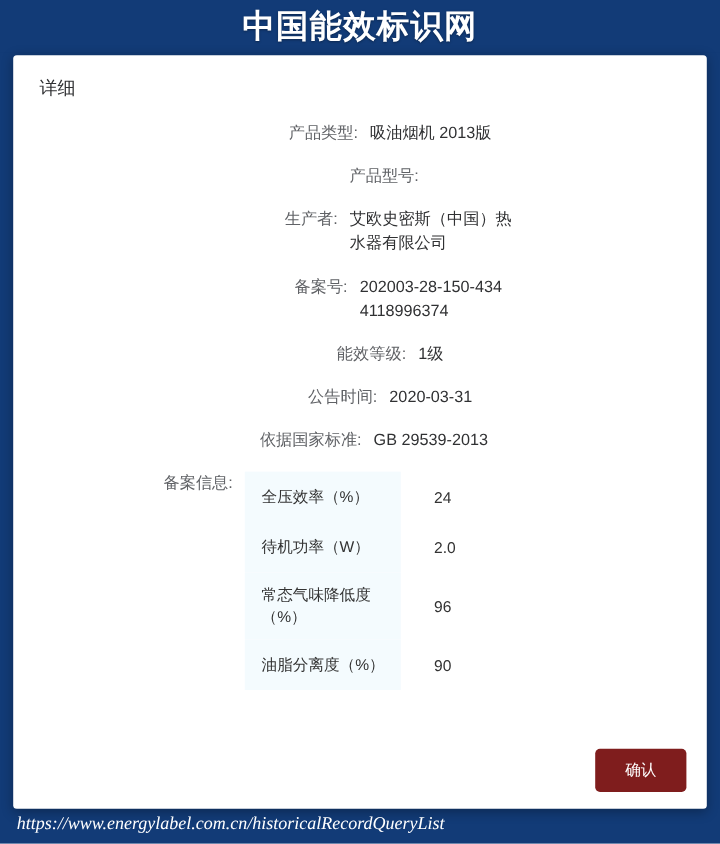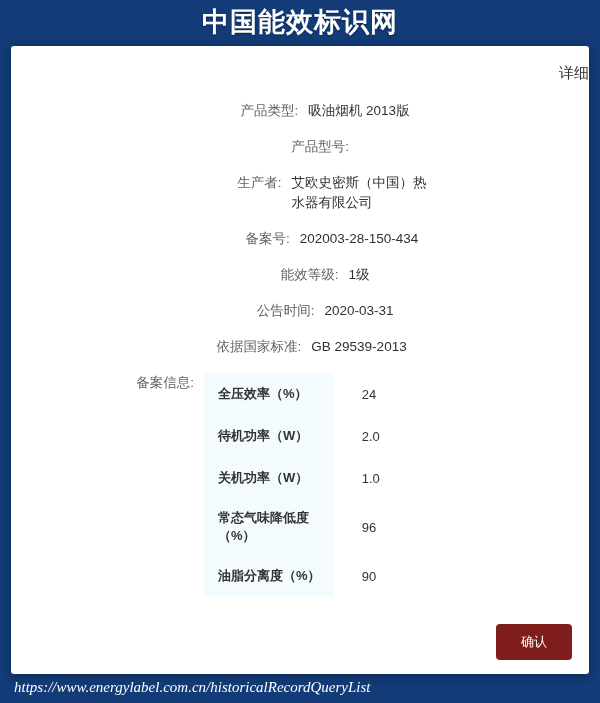--- a/index.html
+++ b/index.html
@@ -40,21 +40,20 @@
     background: #ffffff;
     border-radius: 3px;
     box-shadow: 0 2px 10px rgba(0,0,0,0.3);
     overflow: hidden;
   }
   .dialog-title {
     font-size: 15px;
     color: #303133;
     padding: 18px 0 0 22px;
     font-weight: normal;
-    text-align: right;
   }
   .form {
     padding: 18px 0 0 0;
   }
   .form-row {
     display: flex;
     align-items: flex-start;
     margin-bottom: 16px;
     justify-content: center;
   }
@@ -88,21 +87,20 @@
     padding: 10px 0;
     height: 22px;
     vertical-align: middle;
     color: #333333;
   }
   .record-table td.name {
     background: #f4fbfe;
     width: 126px;
     padding-left: 14px;
     color: #333333;
-    font-weight: bold;
   }
   .record-table td.val {
     width: 170px;
     text-align: left;
     padding-left: 28px;
     color: #333333;
   }
   .table-wrap {
     display: flex;
   }
@@ -162,20 +160,21 @@
       <div class="form-value">
         <span class="line">艾欧史密斯（中国）热</span>
         <span class="line">水器有限公司</span>
       </div>
     </div>
 
     <div class="form-row">
       <div class="form-label">备案号:</div>
       <div class="form-value">
         <span class="line">202003-28-150-434</span>
+        <span class="line">4118996374</span>
       </div>
     </div>
 
     <div class="form-row">
       <div class="form-label">能效等级:</div>
       <div class="form-value">
         <span class="line">1级</span>
       </div>
     </div>
 
@@ -200,24 +199,20 @@
           <tbody>
             <tr>
               <td class="name">全压效率（%）</td>
               <td class="val">24</td>
             </tr>
             <tr>
               <td class="name">待机功率（W）</td>
               <td class="val">2.0</td>
             </tr>
             <tr>
-              <td class="name">关机功率（W）</td>
-              <td class="val">1.0</td>
-            </tr>
-            <tr>
               <td class="name">常态气味降低度（%）</td>
               <td class="val">96</td>
             </tr>
             <tr>
               <td class="name">油脂分离度（%）</td>
               <td class="val">90</td>
             </tr>
           </tbody>
         </table>
       </div>

